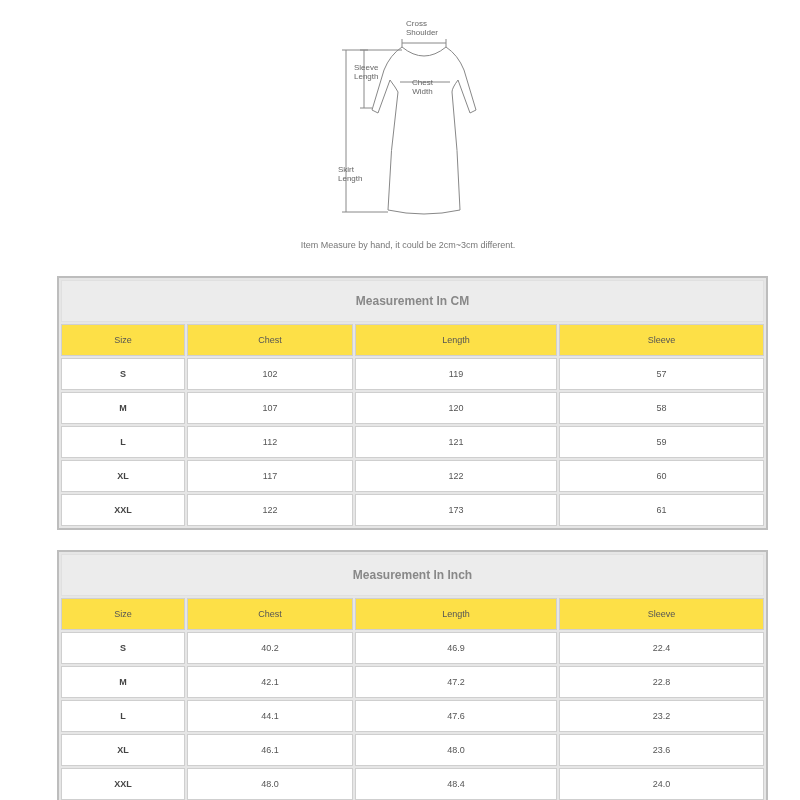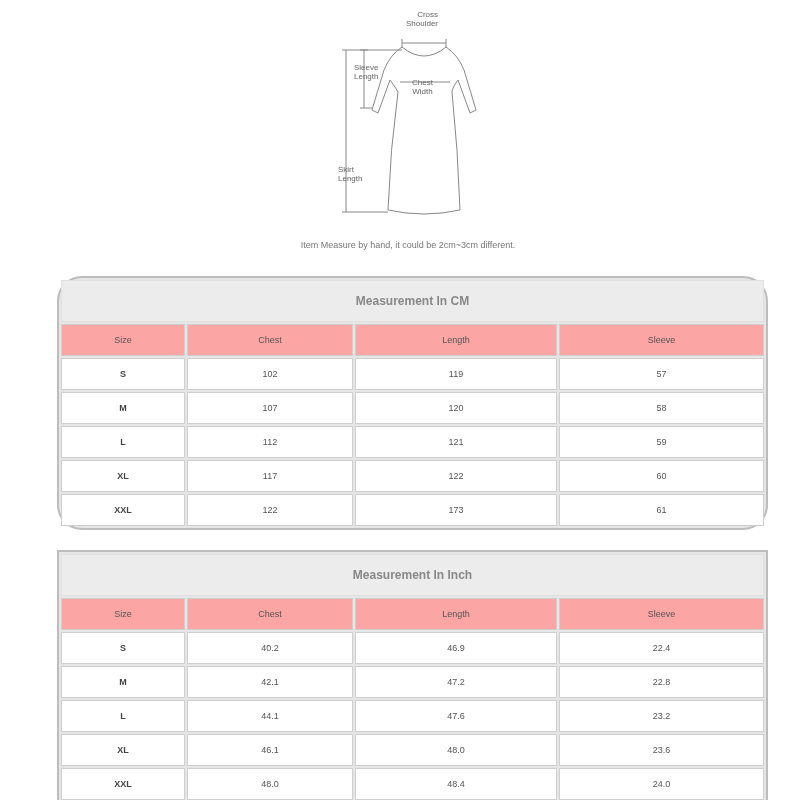--- a/index.html
+++ b/index.html
@@ -4,24 +4,24 @@
 <style>
   html, body { margin:0; padding:0; background:#ffffff; }
   body { width:800px; height:800px; overflow:hidden; position:relative; font-family:"Liberation Sans", sans-serif; color:#555; }
   .figure { position:absolute; left:330px; top:10px; width:160px; height:220px; }
   .figure svg { width:160px; height:220px; }
   .fig-label { position:absolute; font-size:8px; color:#666; line-height:9px; text-align:left; }
   .note { position:absolute; left:0; width:800px; top:240px; text-align:center; font-size:9px; color:#777;padding-left:8px; }
   .tbl { position:absolute; left:57px; width:711px; border:2px solid #bdbdbd; border-collapse:separate; border-spacing:2px; background:#e6e6e6; }
   .tbl td, .tbl th { border:1px solid #cfcfcf; background:#fff; text-align:center; font-size:9px; color:#555; padding:0; }
   .tbl .title { background:#ececec; font-size:12px; font-weight:bold; color:#888; height:40px; border:1px solid #e0e0e0; }
-  .tbl .hdr td { background:#fca5a5; height:30px; }
+  .tbl .hdr td { background:#fde047; height:30px; }
   .tbl .row td { height:30px; }
   .tbl .size { font-weight:bold; color:#444; }
-  #t1 { top:276px;border-radius:25px; }
+  #t1 { top:276px; }
   #t2 { top:550px; }
 </style>
 </head>
 <body>
 
 <div class="figure">
   <svg viewBox="0 0 160 220">
     <g fill="none" stroke="#888" stroke-width="1">
 
       <path d="M72 37 Q94 55 116 37 Q128 45 134 60 L146 100 L140 103 L128 70 Q122 78 122 82 Q128 140 130 200 Q94 208 58 200 Q60 140 68 82 Q66 78 60 70 L48 103 L42 100 L54 60 Q60 45 72 37 Z"></path>
@@ -34,21 +34,21 @@
       <line x1="30" y1="40" x2="38" y2="40"></line>
       <line x1="30" y1="98" x2="42" y2="98"></line>
 
       <line x1="70" y1="72" x2="120" y2="72"></line>
 
       <line x1="16" y1="40" x2="16" y2="202"></line>
       <line x1="12" y1="40" x2="72" y2="40"></line>
       <line x1="12" y1="202" x2="58" y2="202"></line>
     </g>
   </svg>
-  <div class="fig-label" style="left:76px;top:0;text-align:right;">
+  <div class="fig-label" style="left:76px;top:9px;text-align:left;">
     <div>Cross</div>
     <div>Shoulder</div>
   </div>
   <div class="fig-label" style="left:24px;top:53px;">
     <div>Sleeve</div>
     <div>Length</div>
   </div>
   <div class="fig-label" style="left:82px;top:68px;text-align:center;">
     <div>Chest</div>
     <div>Width</div>

